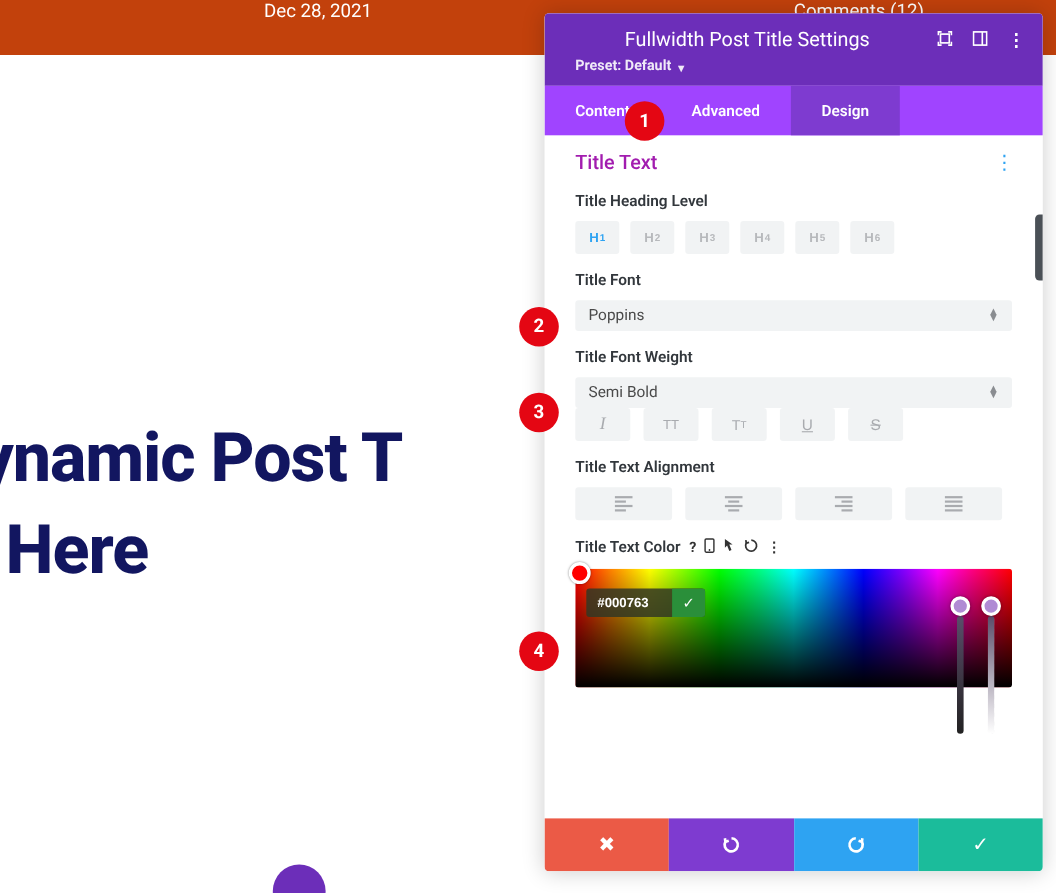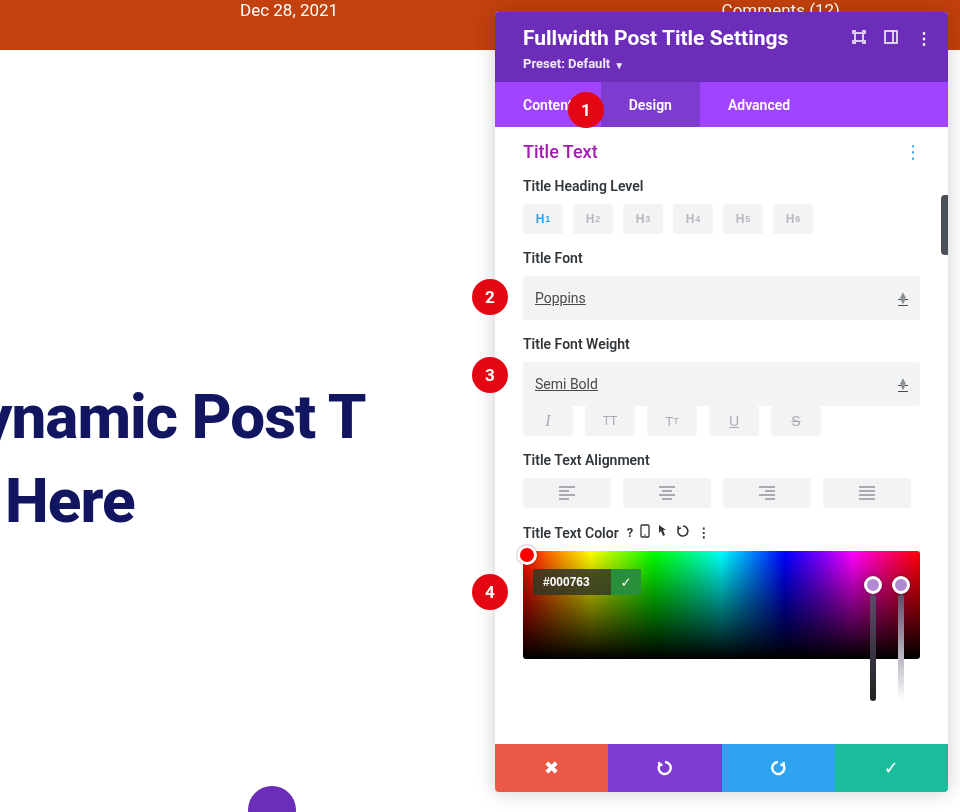--- a/index.html
+++ b/index.html
@@ -69,22 +69,23 @@
     background: #6c2eb9;
     color: #fff;
     padding: 14px 18px 10px 28px;
   }
   .panel-title-row {
     display: flex;
     align-items: center;
     justify-content: space-between;
   }
   .panel-title {
-    font-size: 21px;
-    font-weight: 700;
+    font-size: 18px;
+    font-weight: 400;
+    margin-left: 45px;
   }
   .panel-header-icons {
     display: flex;
     gap: 18px;
     align-items: center;
   }
   .panel-header-icons span {
     font-size: 16px;
     cursor: pointer;
   }
@@ -172,27 +173,26 @@
     justify-content: center;
   }
   .h-btn.active { color: #2ea3f2; }
   .h-btn .sub { font-size: 9px; margin-left: 1px; }
   .select {
     display: flex;
     align-items: center;
     justify-content: space-between;
     background: #f1f3f4;
     border-radius: 3px;
-    height: 44px;
+    height: 28px;
     padding: 0 12px;
     font-size: 14px;
     color: #4a4a4a;
     cursor: pointer;
     position: relative;
-    text-decoration: underline;
   }
   .select .arrows {
     font-size: 10px;
     color: #8a8d91;
     line-height: 6px;
     display: flex;
     flex-direction: column;
   }
   .style-btns, .align-btns { display: flex; gap: 12px; }
   .style-btns button, .align-btns button {
@@ -395,22 +395,22 @@
       </div>
     </div>
     <div class="preset">
       <span>Preset: Default</span>
       <span style="font-size:10px;">▼</span>
     </div>
   </div>
 
   <div class="tabs">
     <div class="tab">Content</div>
+    <div class="tab">Advanced</div>
     <div class="tab active">Design</div>
-    <div class="tab">Advanced</div>
   </div>
 
   <div class="panel-body">
     <div class="section-header">
       <div class="section-title">Title Text</div>
       <div class="section-menu">⋮</div>
     </div>
 
     <div class="field-label">Title Heading Level</div>
     <div class="heading-levels">

